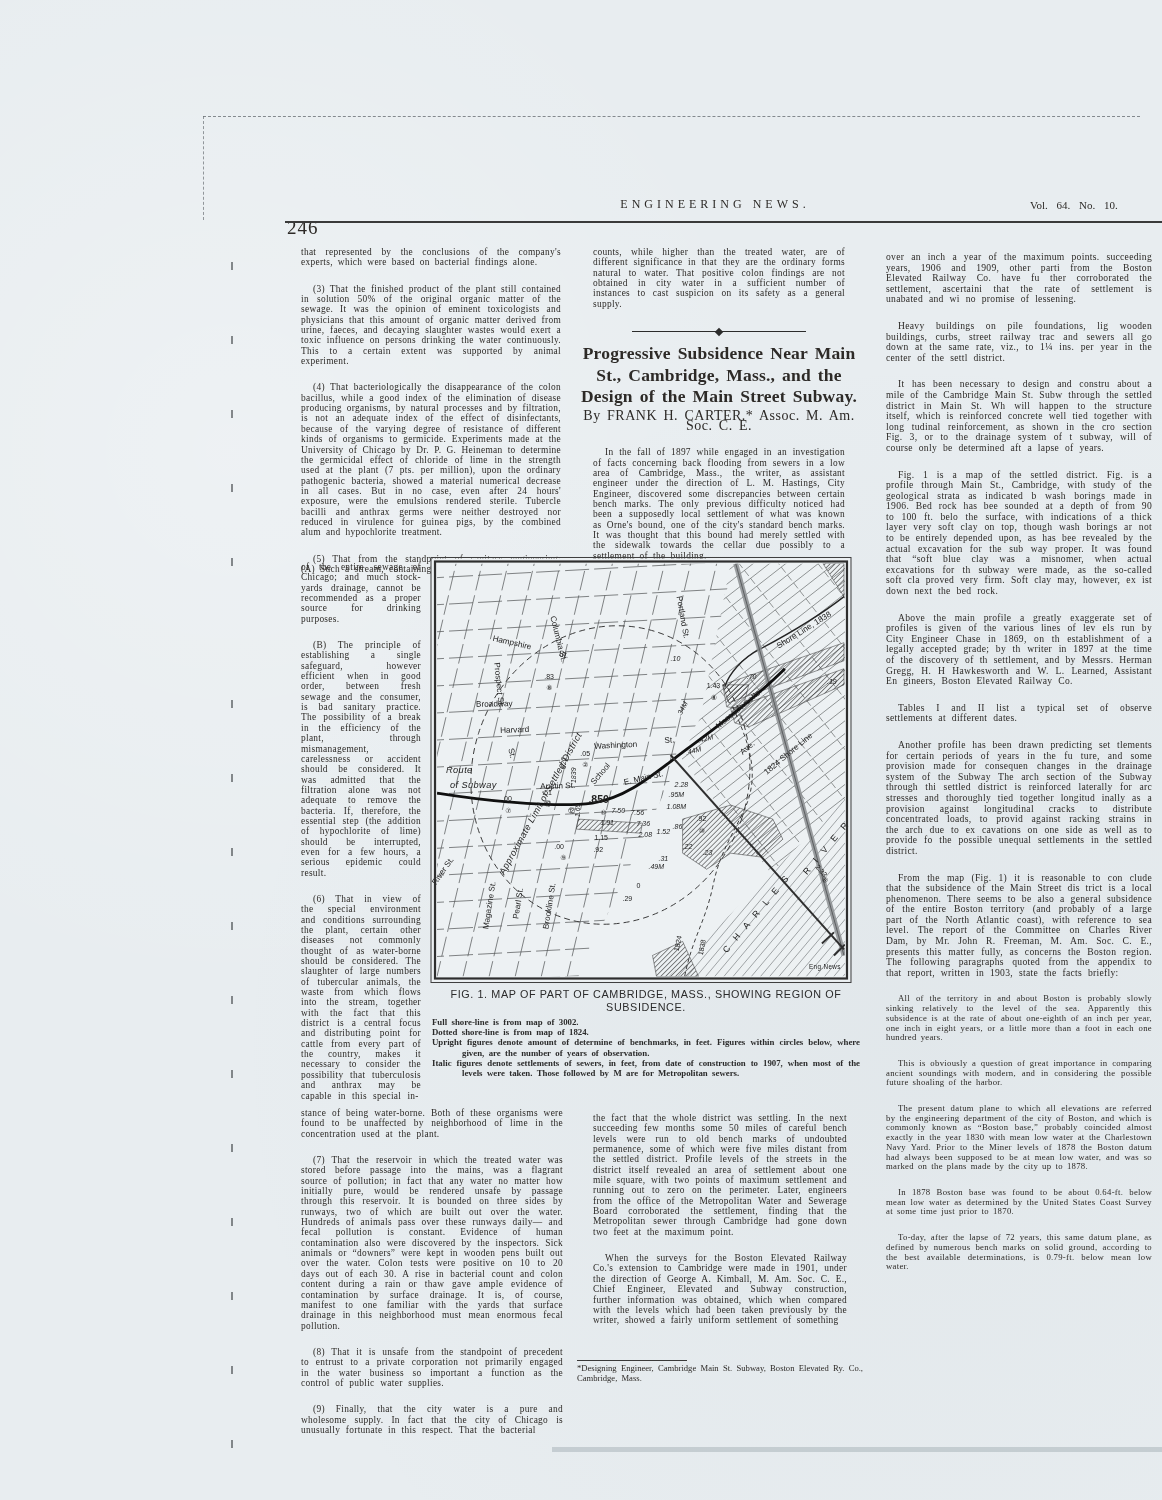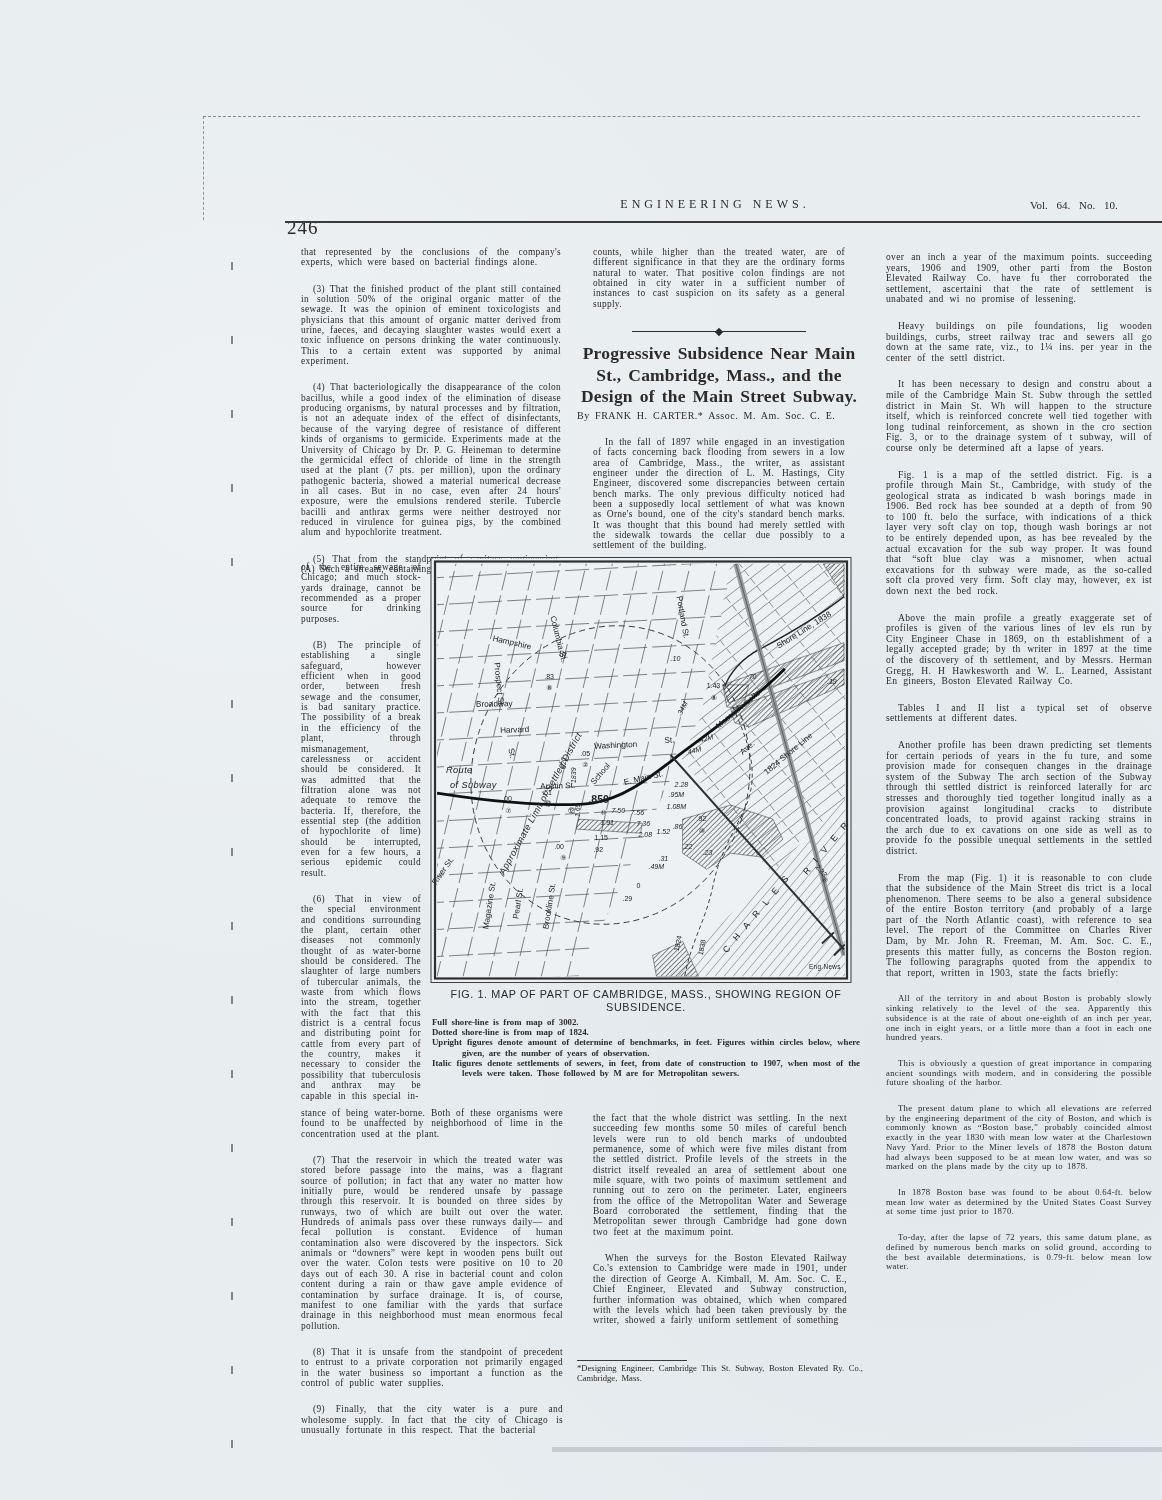--- a/index.html
+++ b/index.html
@@ -36,21 +36,21 @@
   #col2bottom{left:577px;top:1097px;width:286px;word-spacing:2.8px;}
   #col3{left:870px;top:236px;width:298px;font-size:9.6px;line-height:10.6px;word-spacing:3.2px;}
   #col3 .quote p{font-size:8.7px;line-height:9.7px;word-spacing:1.6px;}
 
   
   .divider{position:relative;height:14px;margin:3px 55px 2px 55px;}
   .divider .line{position:absolute;top:6px;left:0;right:0;border-top:1.4px solid #2c2c2c;}
   .divider .dart{position:absolute;top:3.5px;left:50%;width:6px;height:6px;margin-left:-3px;background:#2c2c2c;transform:rotate(45deg);}
   .art-title{font-size:17.5px;font-weight:bold;text-align:center;text-indent:0 !important;
              line-height:21.5px;margin:4px 2px 3px 2px !important;letter-spacing:.2px;}
-  .byline{text-align:left;text-indent:0 !important;font-size:10px;letter-spacing:.5px;margin:1px 0 3px 0 !important;}
+  .byline{text-align:center;text-indent:0 !important;font-size:14px;letter-spacing:.5px;margin:1px 0 3px 0 !important;}
 
   
   #figure{position:absolute;left:430px;top:556px;width:422px;height:428px;}
   #caption{position:absolute;left:432px;top:988px;width:428px;}
   .cap-title{font-family:"Liberation Sans","DejaVu Sans",sans-serif;font-size:10.8px;letter-spacing:.6px;
              text-align:center;line-height:13px;color:#2b2b2b;}
   .cap-notes{margin-top:3px;font-size:8.8px;line-height:10.2px;font-weight:bold;text-align:justify;word-spacing:2.2px;color:#2b2b2b;}
   .cap-notes p{margin:0;}
   .cap-notes p.hang{padding-left:30px;text-indent:-30px;}
 
@@ -426,21 +426,21 @@
     </div>
   </div>
 
   <div class="col" id="col2bottom">
     <p class="ni">the fact that the whole district was settling. In the next succeeding few months some 50 miles of careful bench levels were run to old bench marks of undoubted permanence, some of which were five miles distant from the settled district. Profile levels of the streets in the district itself revealed an area of settlement about one mile square, with two points of maximum settlement and running out to zero on the perimeter. Later, engineers from the office of the Metropolitan Water and Sewerage Board corroborated the settlement, finding that the Metropolitan sewer through Cambridge had gone down two feet at the maximum point.</p>
     <p>When the surveys for the Boston Elevated Railway Co.'s extension to Cambridge were made in 1901, under the direction of George A. Kimball, M. Am. Soc. C. E., Chief Engineer, Elevated and Subway construction, further information was obtained, which when compared with the levels which had been taken previously by the writer, showed a fairly uniform settlement of something</p>
   </div>
 
   <div id="footnote">
     <div class="fn-rule"></div>
-    <div class="fn-text">*Designing Engineer, Cambridge This St. Subway, Boston Elevated Ry. Co., Cambridge, Mass.</div>
+    <div class="fn-text">*Designing Engineer, Cambridge Main St. Subway, Boston Elevated Ry. Co., Cambridge, Mass.</div>
   </div>
 
   <div class="col" id="col3">
     <p class="ni">over an inch a year of the maximum points. succeeding years, 1906 and 1909, other parti from the Boston Elevated Railway Co. have fu ther corroborated the settlement, ascertaini that the rate of settlement is unabated and wi no promise of lessening.</p>
     <p>Heavy buildings on pile foundations, lig wooden buildings, curbs, street railway trac and sewers all go down at the same rate, viz., to 1¼ ins. per year in the center of the settl district.</p>
     <p>It has been necessary to design and constru about a mile of the Cambridge Main St. Subw through the settled district in Main St. Wh will happen to the structure itself, which is reinforced concrete well tied together with long tudinal reinforcement, as shown in the cro section Fig. 3, or to the drainage system of t subway, will of course only be determined aft a lapse of years.</p>
     <p>Fig. 1 is a map of the settled district. Fig. is a profile through Main St., Cambridge, with study of the geological strata as indicated b wash borings made in 1906. Bed rock has bee sounded at a depth of from 90 to 100 ft. belo the surface, with indications of a thick layer very soft clay on top, though wash borings ar not to be entirely depended upon, as has bee revealed by the actual excavation for the sub way proper. It was found that “soft blue clay was a misnomer, when actual excavations for th subway were made, as the so-called soft cla proved very firm. Soft clay may, however, ex ist down next the bed rock.</p>
     <p>Above the main profile a greatly exaggerate set of profiles is given of the various lines of lev els run by City Engineer Chase in 1869, on th establishment of a legally accepted grade; by th writer in 1897 at the time of the discovery of th settlement, and by Messrs. Herman Gregg, H. H Hawkesworth and W. L. Learned, Assistant En gineers, Boston Elevated Railway Co.</p>
     <p>Tables I and II list a typical set of observe settlements at different dates.</p>
     <p>Another profile has been drawn predicting set tlements for certain periods of years in the fu ture, and some provision made for consequen changes in the drainage system of the Subway The arch section of the Subway through thi settled district is reinforced laterally for arc stresses and thoroughly tied together longitud inally as a provision against longitudinal cracks to distribute concentrated loads, to provid against racking strains in the arch due to ex cavations on one side as well as to provide fo the possible unequal settlements in the settled district.</p>

